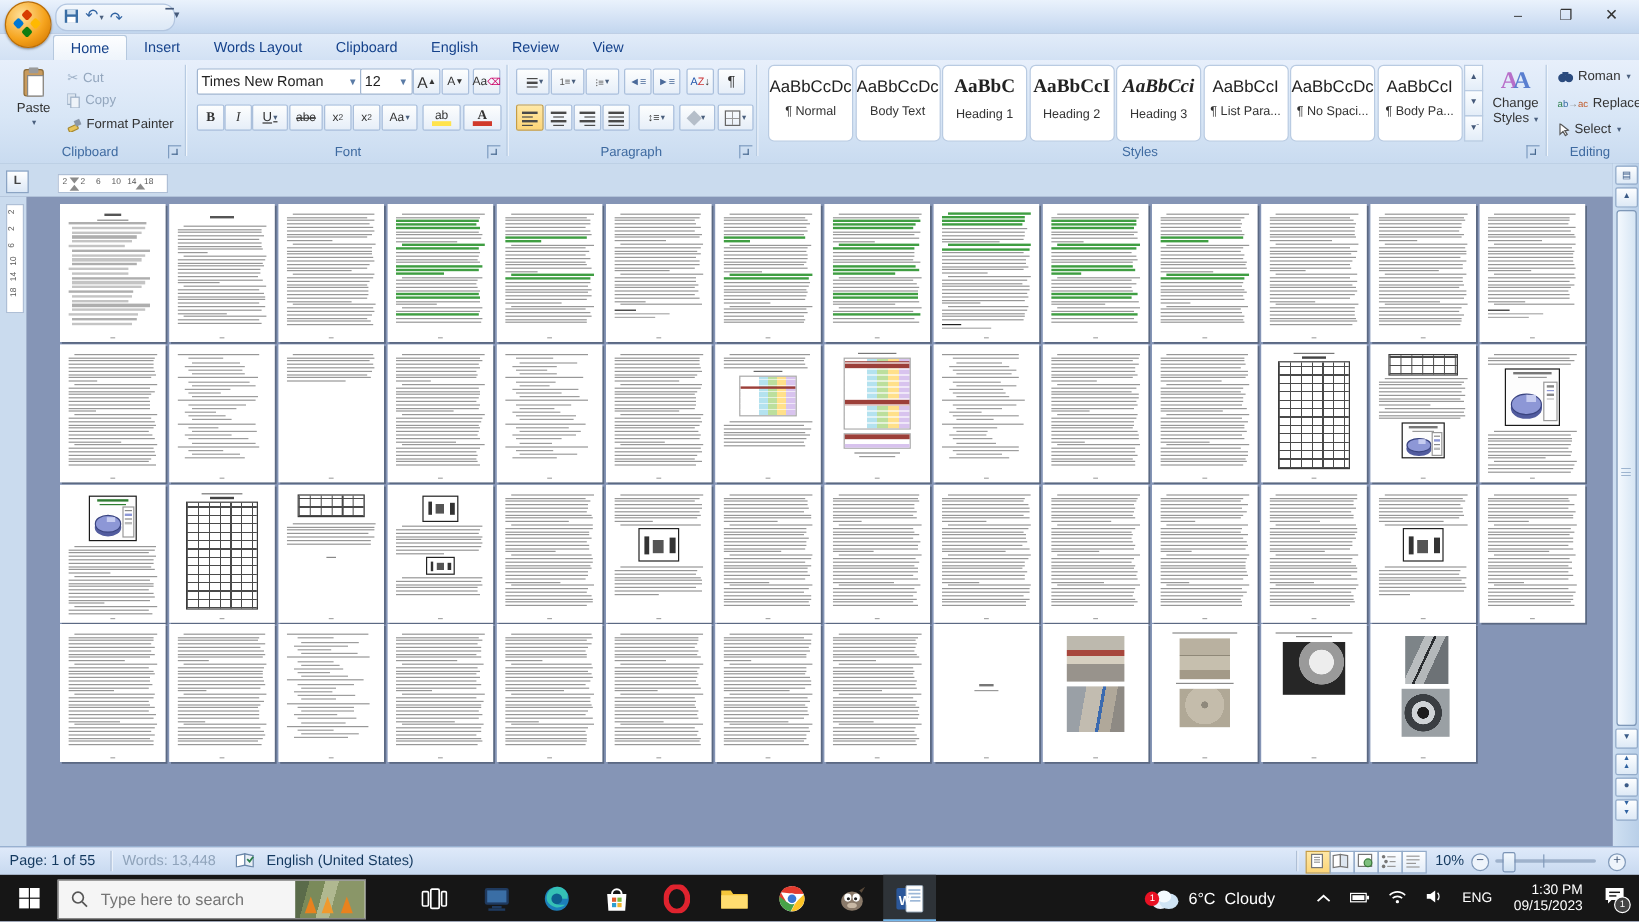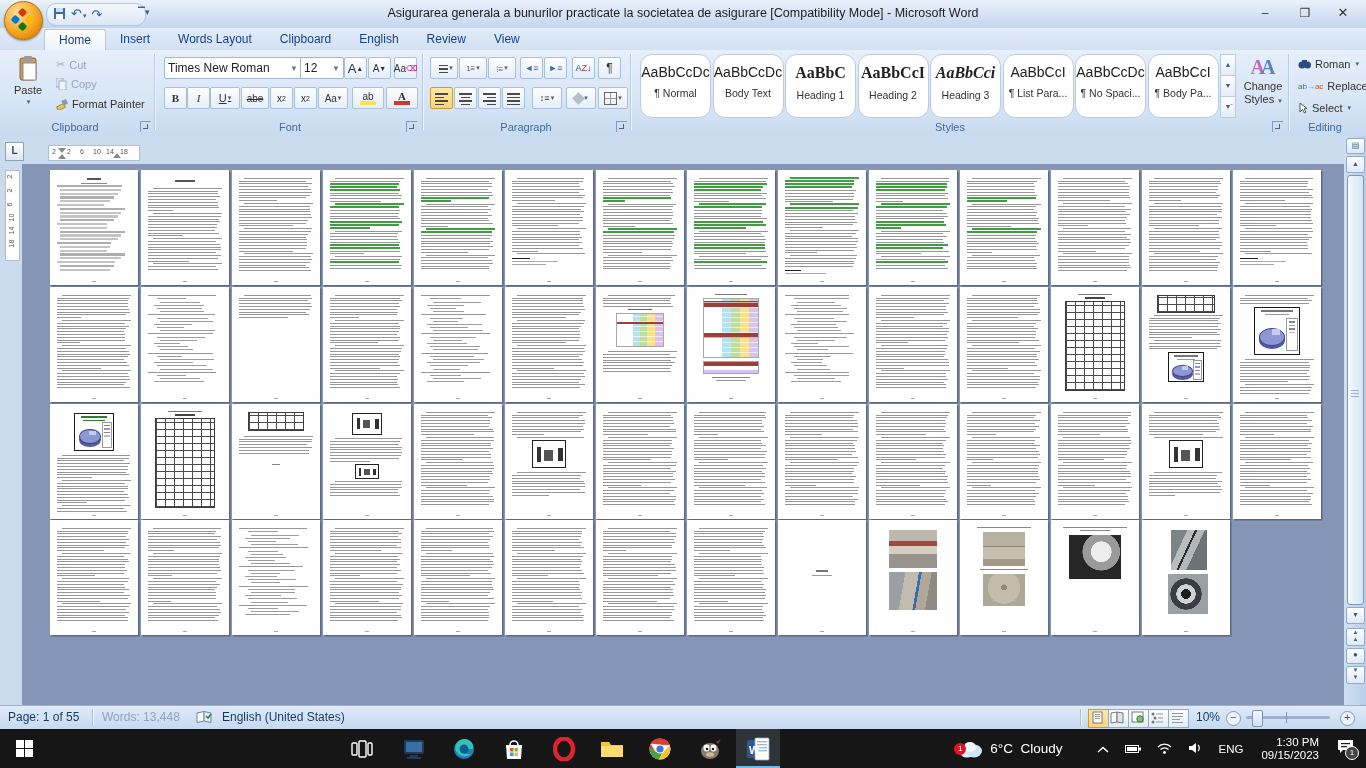--- a/index.html
+++ b/index.html
@@ -37,21 +37,21 @@
   .sbtn{position:absolute;width:21px;height:20px;border:1px solid #aabfdb;border-radius:2px;
     background:linear-gradient(#fdfefe,#e6eef8);display:flex;align-items:center;justify-content:center;font-size:11px;color:#333;}
   .sbtn.active{background:linear-gradient(#ffe8a6,#fcd578);border-color:#c79d42;}
   .combo{position:absolute;height:20px;border:1px solid #a0b5d0;background:#fff;border-radius:2px;
     font-size:12px;color:#222;display:flex;align-items:center;padding:0 3px;}
   .combo .arr{margin-left:auto;font-size:8px;color:#5a7ba6;}
   .drop{font-size:7px;color:#4a5f7d;margin-left:1px;}
   .alines{display:inline-block;width:13px;}
   .alines i{display:block;height:1.5px;background:#4a4a4a;margin-top:2px;}
   
-  .style-item{position:absolute;top:4px;width:69px;height:62px;border:1px solid #b9cbe2;border-radius:12px;
+  .style-item{position:absolute;top:4px;width:69px;height:62px;border:1px solid #b9cbe2;border-radius:5px;
     background:#fff;text-align:center;overflow:hidden;}
   .style-item .prev{display:block;margin-top:9px;font-size:14px;color:#222;white-space:nowrap;}
   .style-item .sname{display:block;margin-top:7px;font-size:10.5px;color:#333;white-space:nowrap;}
   .gal-btn{position:absolute;width:14px;height:20px;border:1px solid #b9cbe2;background:linear-gradient(#fbfdff,#e3edf8);
     font-size:7px;color:#44597a;text-align:center;line-height:20px;}
   
   #rulerrow{position:absolute;left:0;top:136px;width:1344px;height:28px;background:#cadbee;}
   #tabsel{position:absolute;left:5px;top:6px;width:17px;height:17px;border:1px solid #8ba4c4;background:linear-gradient(#fff,#dce8f6);
     color:#444;font-size:10px;font-weight:bold;text-align:center;line-height:16px;}
   #hruler{position:absolute;left:48px;top:9px;width:90px;height:14px;background:#fff;border:1px solid #aebfd6;}
@@ -103,21 +103,20 @@
   #clock{text-align:right;font-size:11.5px;line-height:13px;margin:0 10px;}
   .badge{position:absolute;width:12px;height:12px;border-radius:50%;background:#e81123;color:#fff;
     font-size:8px;line-height:12px;text-align:center;}
 </style>
 </head>
 <body>
 
 <div id="app">
 
   <div id="titlebar">
-    <div id="title-text">Asigurarea generala a bunurilor practicate la societatea de asigurare [Compatibility Mode] - Microsoft Word</div>
     <div class="winbtn" style="right:84px">–</div>
     <div class="winbtn" style="right:44px">❐</div>
     <div class="winbtn" style="right:6px;font-size:13px">✕</div>
     <div id="qat">
       <span class="qat-ic"><svg width="13" height="13">
             <rect x="1" y="1" width="11" height="11" fill="#3a6ea5"></rect>
             <rect x="3" y="1" width="7" height="4" fill="#cfe0f0"></rect>
             <rect x="3" y="7" width="7" height="5" fill="#fff"></rect>
           </svg></span>
       <span class="qat-ic">↶<span class="drop">▾</span></span>
@@ -2190,20 +2189,32 @@
 
   <div id="taskbar">
     <div id="tb-start">
         <span class="winlogo">
           <i></i>
           <i></i>
           <i></i>
           <i></i>
         </span>
       </div>
+    <div id="tb-search">
+      <svg width="15" height="15" style="margin:0 8px 0 10px">
+          <circle cx="6" cy="6" r="4.5" fill="none" stroke="#555" stroke-width="1.4"></circle>
+          <line x1="9.5" y1="9.5" x2="13.5" y2="13.5" stroke="#555" stroke-width="1.4"></line>
+        </svg>
+      <input placeholder="Type here to search" style="">
+      <div id="search-art">
+          <i style="left:8px"></i>
+          <i style="left:22px;border-bottom-color:#f09a2e"></i>
+          <i style="left:38px"></i>
+        </div>
+    </div>
     <div id="tb-apps">
         <div class="tb-app" style="left: 340px;">
           <svg width="22" height="22">
             <rect x="1" y="5" width="5" height="12" rx="1" fill="none" stroke="#fff" stroke-width="1.4"></rect>
             <rect x="8" y="3" width="7" height="16" rx="1" fill="none" stroke="#fff" stroke-width="1.4"></rect>
             <rect x="17" y="5" width="4" height="12" rx="1" fill="none" stroke="#fff" stroke-width="1.4"></rect>
           </svg>
         </div>
         <div class="tb-app" style="left: 392px;">
           <svg width="24" height="22">

